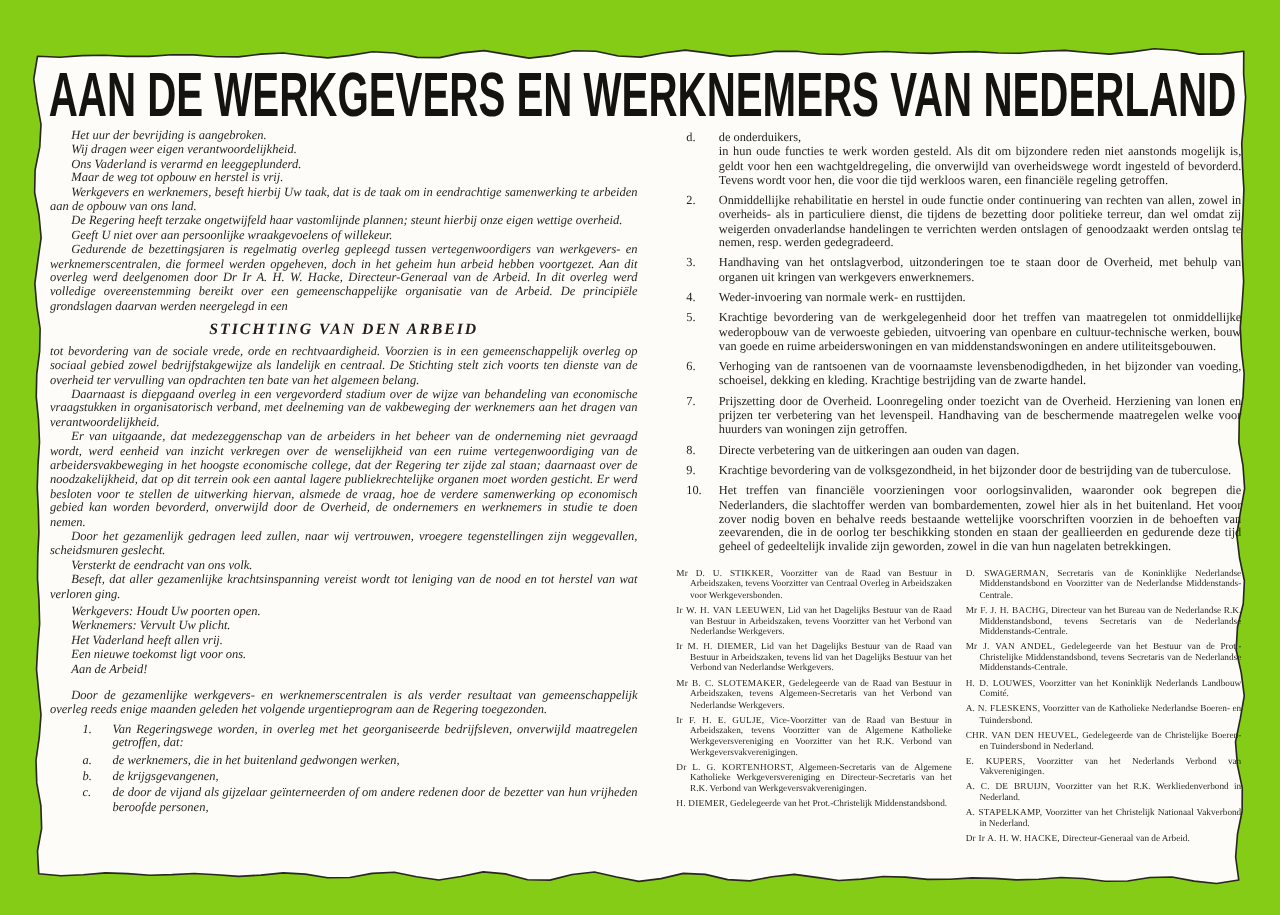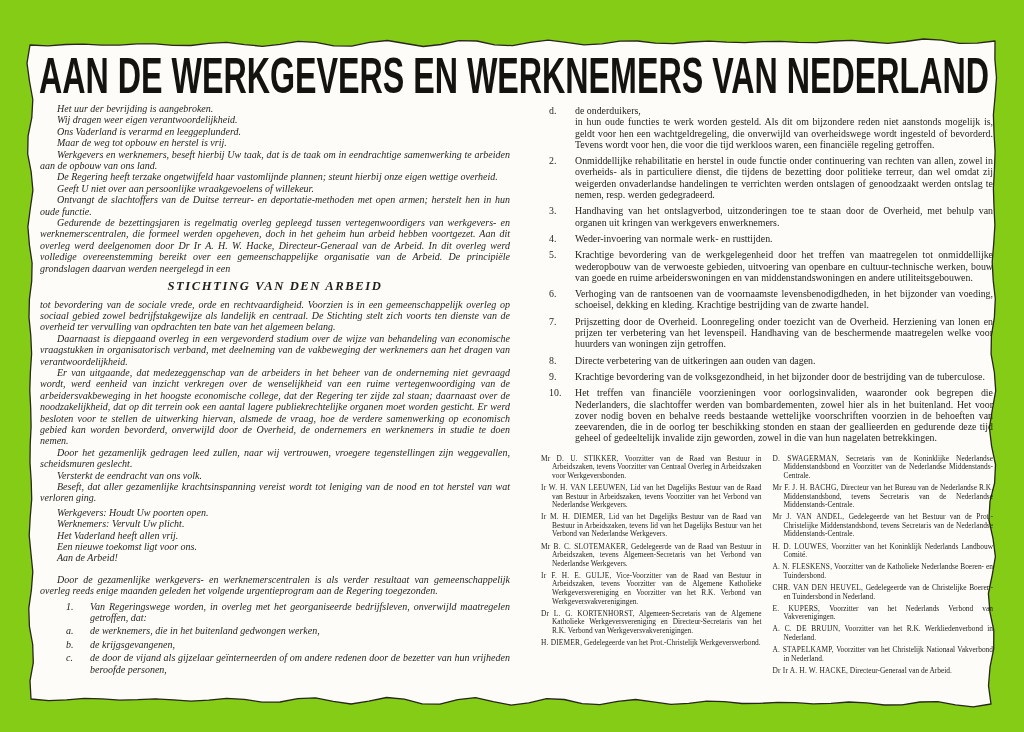--- a/index.html
+++ b/index.html
@@ -43,21 +43,20 @@
 
   <div class="col col-left">
     <div id="intro">
         <p class="para indent">Het uur der bevrijding is aangebroken.</p>
         <p class="para indent">Wij dragen weer eigen verantwoordelijkheid.</p>
         <p class="para indent">Ons Vaderland is verarmd en leeggeplunderd.</p>
         <p class="para indent">Maar de weg tot opbouw en herstel is vrij.</p>
         <p class="para indent">Werkgevers en werknemers, beseft hierbij Uw taak, dat is de taak om in eendrachtige samenwerking te arbeiden aan de opbouw van ons land.</p>
         <p class="para indent">De Regering heeft terzake ongetwijfeld haar vastomlijnde plannen; steunt hierbij onze eigen wettige overheid.</p>
         <p class="para indent">Geeft U niet over aan persoonlijke wraakgevoelens of willekeur.</p>
-        <p class="para indent">Ontvangt de slachtoffers van de Duitse terreur- en deportatie-methoden met open armen; herstelt hen in hun oude functie.</p>
         <p class="para indent">Gedurende de bezettingsjaren is regelmatig overleg gepleegd tussen vertegenwoordigers van werkgevers- en werknemerscentralen, die formeel werden opgeheven, doch in het geheim hun arbeid hebben voortgezet. Aan dit overleg werd deelgenomen door Dr Ir A. H. W. Hacke, Directeur-Generaal van de Arbeid. In dit overleg werd volledige overeenstemming bereikt over een gemeenschappelijke organisatie van de Arbeid. De principiële grondslagen daarvan werden neergelegd in een</p>
       </div>
     <h2 class="heading">STICHTING VAN DEN ARBEID</h2>
     <div id="bodyparas">
         <p class="para">tot bevordering van de sociale vrede, orde en rechtvaardigheid. Voorzien is in een gemeenschappelijk overleg op sociaal gebied zowel bedrijfstakgewijze als landelijk en centraal. De Stichting stelt zich voorts ten dienste van de overheid ter vervulling van opdrachten ten bate van het algemeen belang.</p>
         <p class="para indent">Daarnaast is diepgaand overleg in een vergevorderd stadium over de wijze van behandeling van economische vraagstukken in organisatorisch verband, met deelneming van de vakbeweging der werknemers aan het dragen van verantwoordelijkheid.</p>
         <p class="para indent">Er van uitgaande, dat medezeggenschap van de arbeiders in het beheer van de onderneming niet gevraagd wordt, werd eenheid van inzicht verkregen over de wenselijkheid van een ruime vertegenwoordiging van de arbeidersvakbeweging in het hoogste economische college, dat der Regering ter zijde zal staan; daarnaast over de noodzakelijkheid, dat op dit terrein ook een aantal lagere publiekrechtelijke organen moet worden gesticht. Er werd besloten voor te stellen de uitwerking hiervan, alsmede de vraag, hoe de verdere samenwerking op economisch gebied kan worden bevorderd, onverwijld door de Overheid, de ondernemers en werknemers in studie te doen nemen.</p>
         <p class="para indent">Door het gezamenlijk gedragen leed zullen, naar wij vertrouwen, vroegere tegenstellingen zijn weggevallen, scheidsmuren geslecht.</p>
         <p class="para indent">Versterkt de eendracht van ons volk.</p>
         <p class="para indent">Beseft, dat aller gezamenlijke krachtsinspanning vereist wordt tot leniging van de nood en tot herstel van wat verloren ging.</p>
@@ -141,21 +140,21 @@
         </div>
     </div>
     <div class="sigs">
       <div id="sig-left" class="sig-col">
           <p class="sig-entry"><span class="sig-name">Mr D. U. STIKKER,</span> <span class="sig-role">Voorzitter van de Raad van Bestuur in Arbeidszaken, tevens Voorzitter van Centraal Overleg in Arbeidszaken voor Werkgeversbonden.</span></p>
           <p class="sig-entry"><span class="sig-name">Ir W. H. VAN LEEUWEN,</span> <span class="sig-role">Lid van het Dagelijks Bestuur van de Raad van Bestuur in Arbeidszaken, tevens Voorzitter van het Verbond van Nederlandse Werkgevers.</span></p>
           <p class="sig-entry"><span class="sig-name">Ir M. H. DIEMER,</span> <span class="sig-role">Lid van het Dagelijks Bestuur van de Raad van Bestuur in Arbeidszaken, tevens lid van het Dagelijks Bestuur van het Verbond van Nederlandse Werkgevers.</span></p>
           <p class="sig-entry"><span class="sig-name">Mr B. C. SLOTEMAKER,</span> <span class="sig-role">Gedelegeerde van de Raad van Bestuur in Arbeidszaken, tevens Algemeen-Secretaris van het Verbond van Nederlandse Werkgevers.</span></p>
           <p class="sig-entry"><span class="sig-name">Ir F. H. E. GULJE,</span> <span class="sig-role">Vice-Voorzitter van de Raad van Bestuur in Arbeidszaken, tevens Voorzitter van de Algemene Katholieke Werkgeversvereniging en Voorzitter van het R.K. Verbond van Werkgeversvakverenigingen.</span></p>
           <p class="sig-entry"><span class="sig-name">Dr L. G. KORTENHORST,</span> <span class="sig-role">Algemeen-Secretaris van de Algemene Katholieke Werkgeversvereniging en Directeur-Secretaris van het R.K. Verbond van Werkgeversvakverenigingen.</span></p>
-          <p class="sig-entry"><span class="sig-name">H. DIEMER,</span> <span class="sig-role">Gedelegeerde van het Prot.-Christelijk Werkgeversverbond.</span></p>
+          <p class="sig-entry"><span class="sig-name">H. DIEMER,</span> <span class="sig-role">Gedelegeerde van het Prot.-Christelijk Middenstandsbond.</span></p>
         </div>
       <div id="sig-right" class="sig-col">
           <p class="sig-entry"><span class="sig-name">D. SWAGERMAN,</span> <span class="sig-role">Secretaris van de Koninklijke Nederlandse Middenstandsbond en Voorzitter van de Nederlandse Middenstands-Centrale.</span></p>
           <p class="sig-entry"><span class="sig-name">Mr F. J. H. BACHG,</span> <span class="sig-role">Directeur van het Bureau van de Nederlandse R.K. Middenstandsbond, tevens Secretaris van de Nederlandse Middenstands-Centrale.</span></p>
           <p class="sig-entry"><span class="sig-name">Mr J. VAN ANDEL,</span> <span class="sig-role">Gedelegeerde van het Bestuur van de Prot.-Christelijke Middenstandsbond, tevens Secretaris van de Nederlandse Middenstands-Centrale.</span></p>
           <p class="sig-entry"><span class="sig-name">H. D. LOUWES,</span> <span class="sig-role">Voorzitter van het Koninklijk Nederlands Landbouw Comité.</span></p>
           <p class="sig-entry"><span class="sig-name">A. N. FLESKENS,</span> <span class="sig-role">Voorzitter van de Katholieke Nederlandse Boeren- en Tuindersbond.</span></p>
           <p class="sig-entry"><span class="sig-name">CHR. VAN DEN HEUVEL,</span> <span class="sig-role">Gedelegeerde van de Christelijke Boeren- en Tuindersbond in Nederland.</span></p>
           <p class="sig-entry"><span class="sig-name">E. KUPERS,</span> <span class="sig-role">Voorzitter van het Nederlands Verbond van Vakverenigingen.</span></p>
           <p class="sig-entry"><span class="sig-name">A. C. DE BRUIJN,</span> <span class="sig-role">Voorzitter van het R.K. Werkliedenverbond in Nederland.</span></p>

